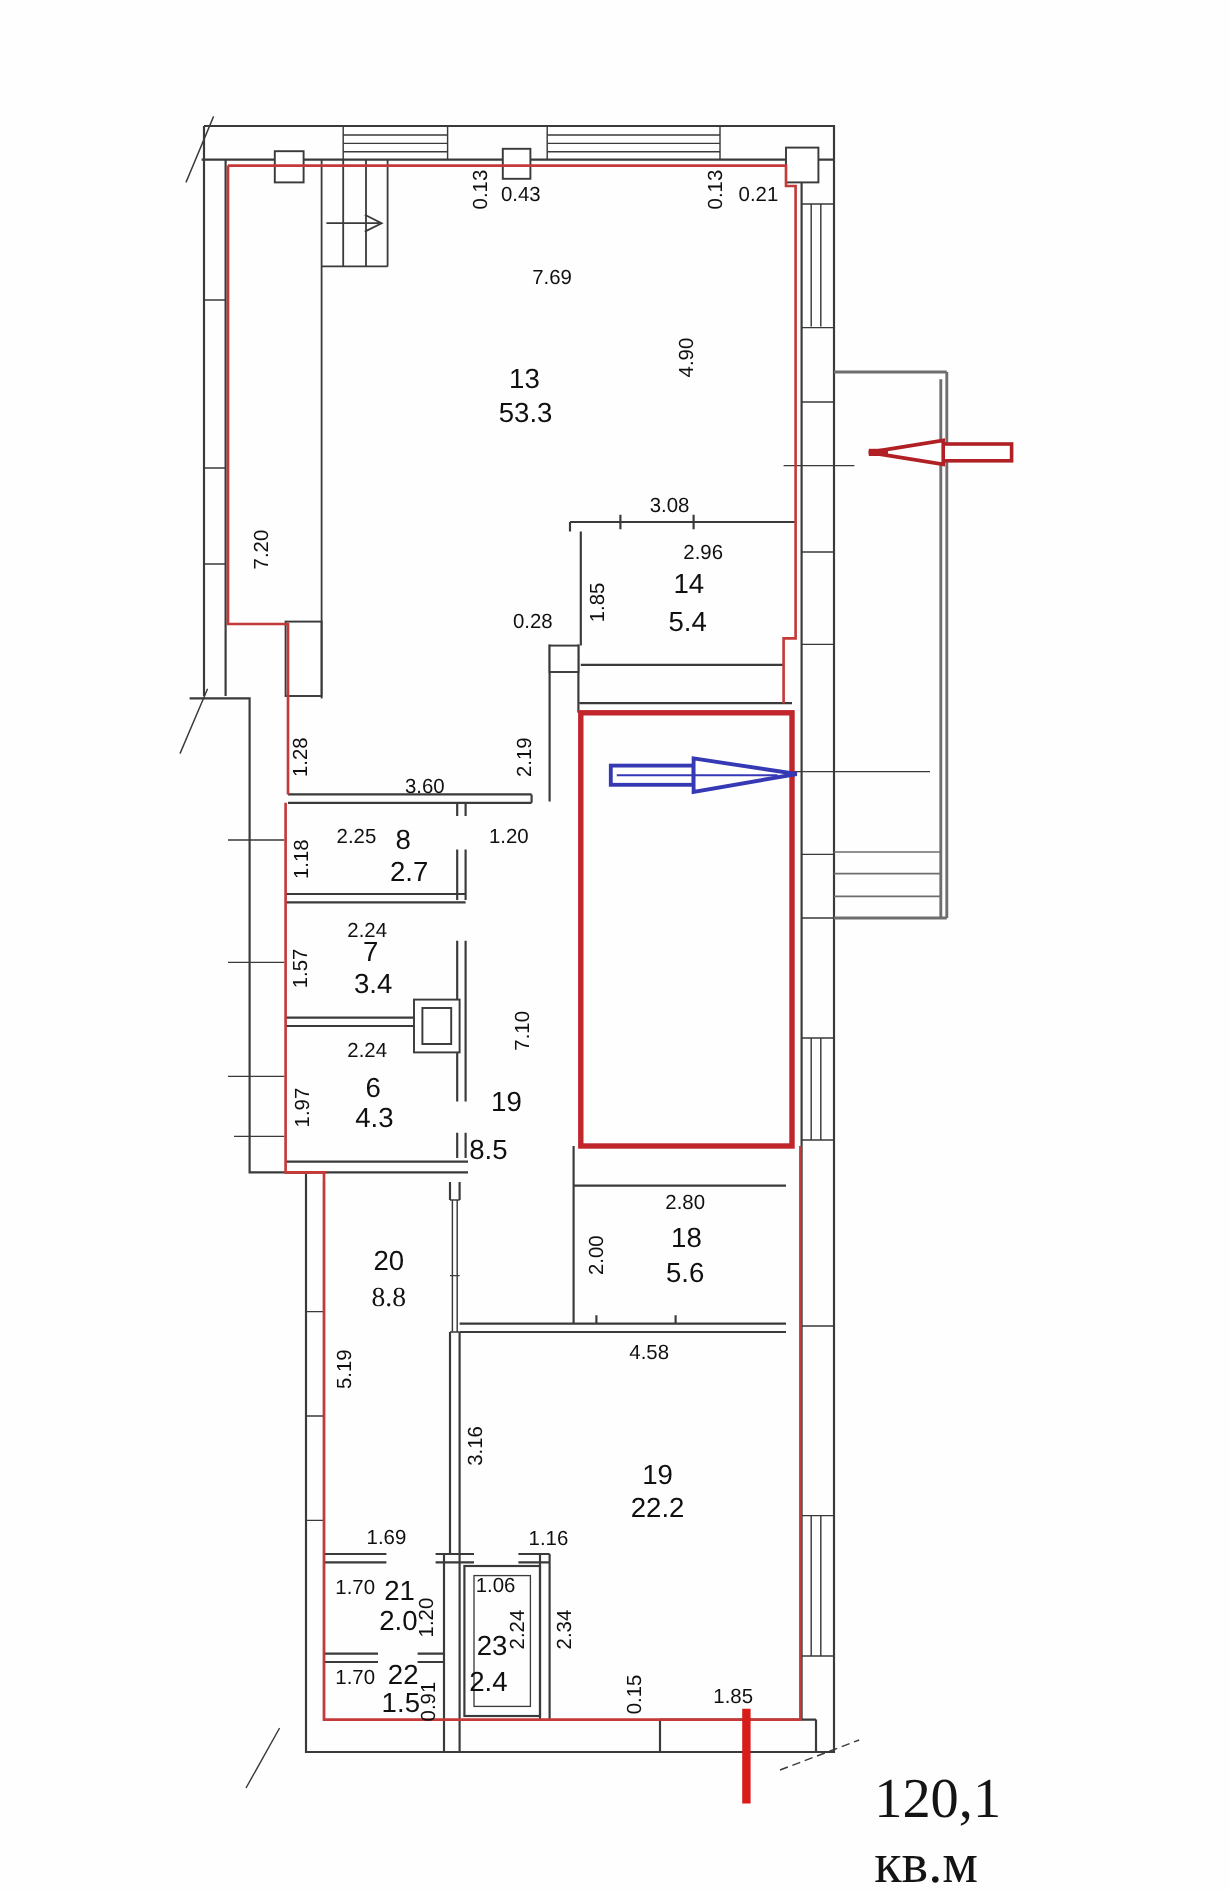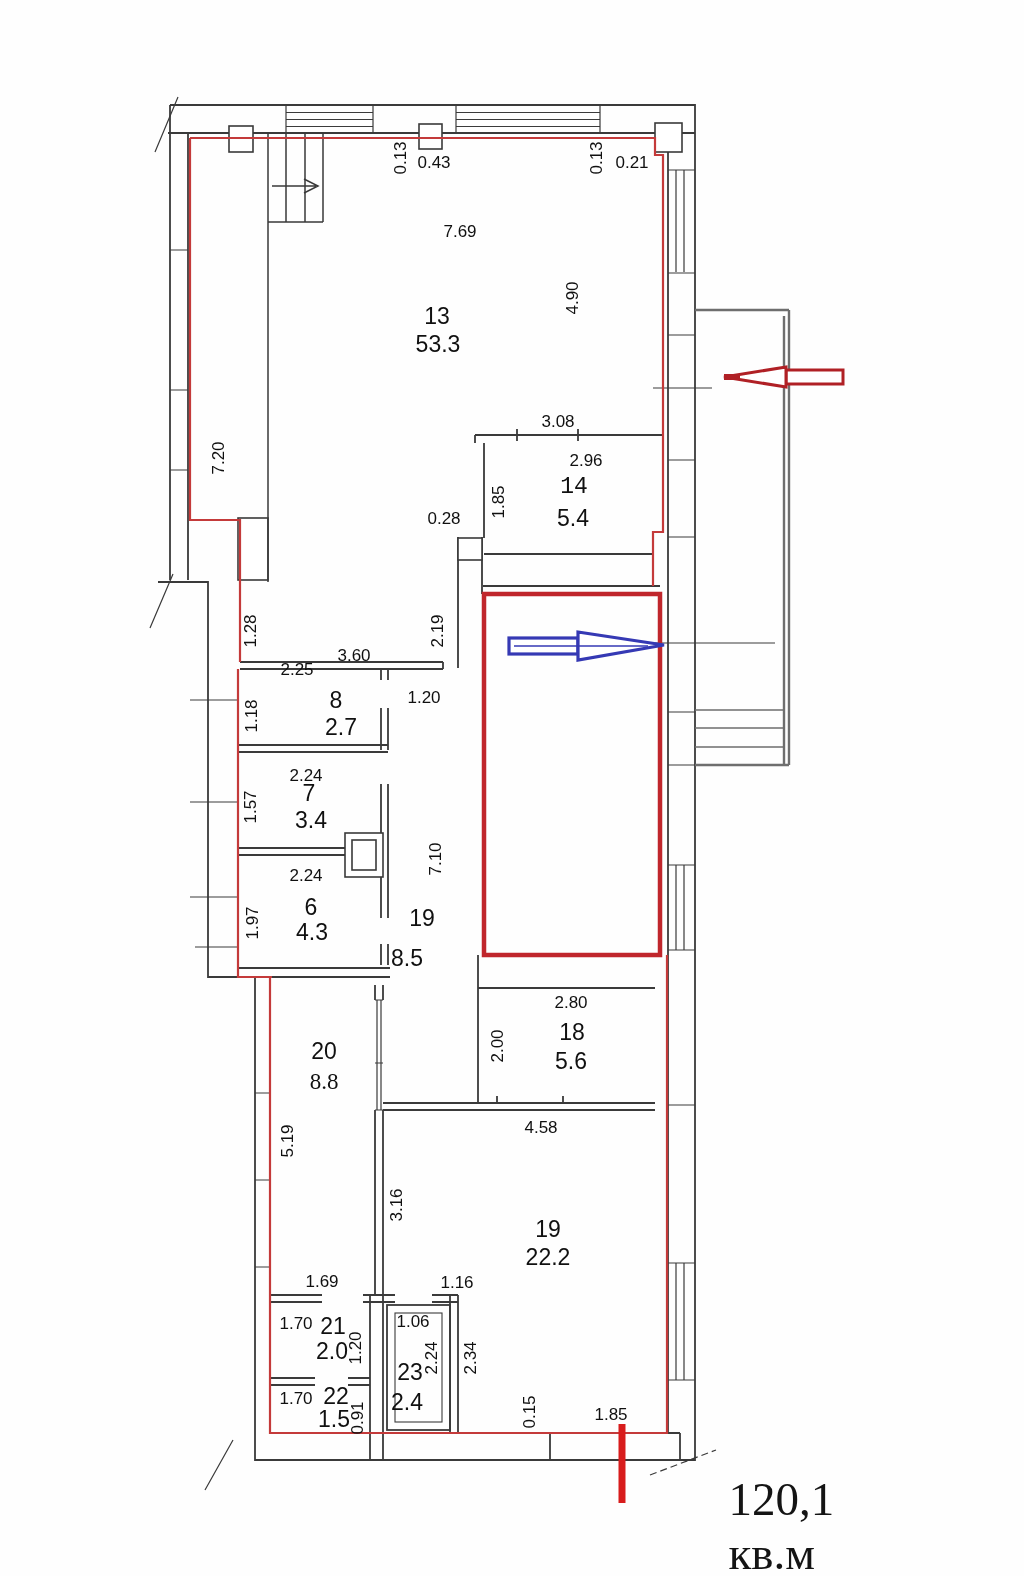--- a/index.html
+++ b/index.html
@@ -119,21 +119,21 @@
       <polygon points="786,367 786,387 724,377" stroke-width="3"></polygon>
       <rect x="724" y="374" width="16" height="6" fill="var(--arrow_red)" stroke="none"></rect>
     </g>
 
     <line x1="622" y1="1424" x2="622" y2="1503" stroke="var(--marker_red)" stroke-width="7"></line>
   </svg>
 
   <div id="labels">
       <div class="lbl room-number" style="left: 437px; top: 316px;">13</div>
       <div class="lbl room-area" style="left: 438px; top: 344px;">53.3</div>
-      <div class="lbl room-number" style="left: 574px; top: 487px; font-family: Liberation Mono, monospace;">14</div>
+      <div class="lbl room-number" style="left: 574px; top: 487px;">14</div>
       <div class="lbl room-area" style="left: 573px; top: 518px;">5.4</div>
       <div class="lbl room-number" style="left: 336px; top: 700px;">8</div>
       <div class="lbl room-area" style="left: 341px; top: 727px;">2.7</div>
       <div class="lbl room-number" style="left: 309px; top: 793px;">7</div>
       <div class="lbl room-area" style="left: 311px; top: 820px;">3.4</div>
       <div class="lbl room-number" style="left: 311px; top: 907px;">6</div>
       <div class="lbl room-area" style="left: 312px; top: 932px;">4.3</div>
       <div class="lbl room-number" style="left: 422px; top: 918px;">19</div>
       <div class="lbl room-area" style="left: 407px; top: 946px; margin-top: 12px;">8.5</div>
       <div class="lbl room-number" style="left: 572px; top: 1032px;">18</div>
@@ -155,21 +155,21 @@
       <div class="lbl dim" style="left: 460px; top: 231px;">7.69</div>
       <div class="lbl dim rot" style="left: 572px; top: 298px;">4.90</div>
       <div class="lbl dim rot" style="left: 218px; top: 458px;">7.20</div>
       <div class="lbl dim" style="left: 558px; top: 421px;">3.08</div>
       <div class="lbl dim" style="left: 586px; top: 460px;">2.96</div>
       <div class="lbl dim rot" style="left: 498px; top: 502px;">1.85</div>
       <div class="lbl dim" style="left: 444px; top: 518px;">0.28</div>
       <div class="lbl dim rot" style="left: 250px; top: 631px;">1.28</div>
       <div class="lbl dim rot" style="left: 437px; top: 631px;">2.19</div>
       <div class="lbl dim" style="left: 354px; top: 655px;">3.60</div>
-      <div class="lbl dim" style="left: 297px; top: 669px;">2.25</div>
+      <div class="lbl dim" style="left: 297px; top: 697px;">2.25</div>
       <div class="lbl dim" style="left: 424px; top: 697px;">1.20</div>
       <div class="lbl dim rot" style="left: 251px; top: 716px;">1.18</div>
       <div class="lbl dim" style="left: 306px; top: 775px;">2.24</div>
       <div class="lbl dim rot" style="left: 250px; top: 807px;">1.57</div>
       <div class="lbl dim" style="left: 306px; top: 875px;">2.24</div>
       <div class="lbl dim rot" style="left: 252px; top: 923px;">1.97</div>
       <div class="lbl dim rot" style="left: 435px; top: 859px;">7.10</div>
       <div class="lbl dim" style="left: 571px; top: 1002px;">2.80</div>
       <div class="lbl dim rot" style="left: 497px; top: 1046px;">2.00</div>
       <div class="lbl dim" style="left: 541px; top: 1127px;">4.58</div>

